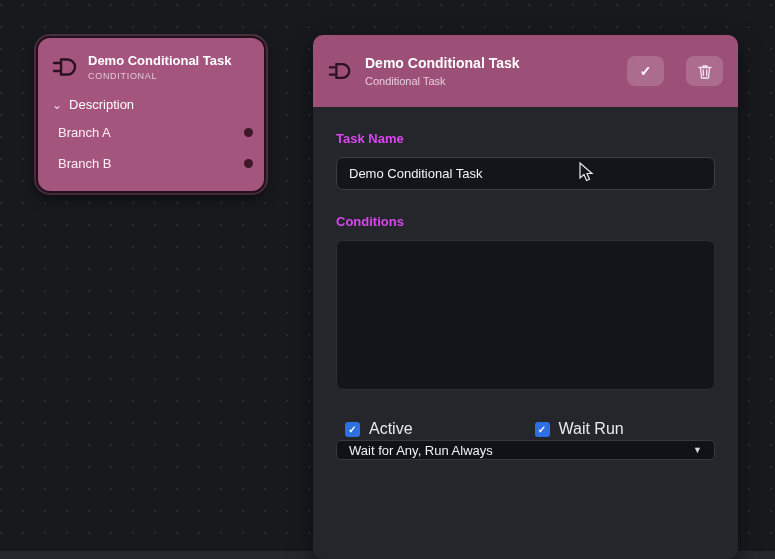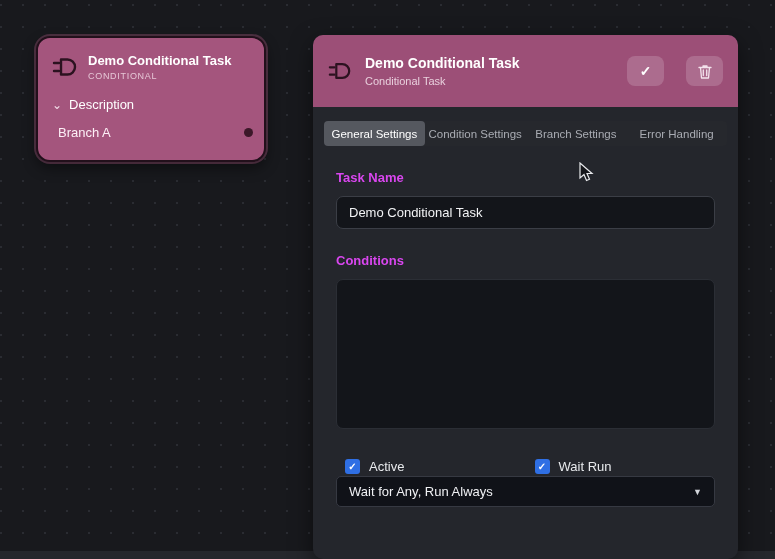--- a/index.html
+++ b/index.html
@@ -83,23 +83,23 @@
     color:#f2f3f5; font-size:13px; padding:9px 12px;
     font-family:"Liberation Sans", sans-serif; outline:none;
   }
   .check-row { display:flex; margin-top:26px; }
   .check-item { display:flex; align-items:center; gap:9px; width:50%; padding-left:9px; cursor:pointer; }
   .checkbox {
     width:15px; height:15px; border-radius:3px;
     background:#2f6fe4; display:flex; align-items:center; justify-content:center;
     font-size:10px; color:#fff; font-weight:bold;
   }
-  .check-label { font-size:13px; color:#e8eaed; }
+  .check-label { font-size:16px; color:#e8eaed; }
   .select {
-    margin-top:2px; height:31px;
+    margin-top:2px; height:20px;
     background:#101218; border:1px solid #363942; border-radius:5px;
     display:flex; align-items:center; justify-content:space-between;
     padding:0 12px; font-size:13px; color:#f0f1f4; cursor:pointer;
   }
   .caret { font-size:9px; color:#d3d6db; }
 
   
   .cursor { position:absolute; left:579px; top:162px; width:16px; height:22px; pointer-events:none; }
 </style>
 </head>
@@ -119,20 +119,24 @@
     </div>
   </div>
   <div class="node-section">
     <span class="chevron">⌄</span>
     <span>Description</span>
   </div>
   <div class="branch-row">
     <span>Branch A</span>
     <span class="port"></span>
   </div>
+  <div class="branch-row">
+    <span>Branch B</span>
+    <span class="port"></span>
+  </div>
 </div>
 
 <div class="panel">
   <div class="panel-header">
     <svg class="panel-icon" viewBox="0 0 26 26">
       <path d="M2 9 h5 M2 17 h5" stroke="#2c1220" stroke-width="2.4" fill="none" stroke-linecap="round"></path>
       <path d="M9 5.5 h6.5 a7.5 7.5 0 0 1 0 15 H9 z" stroke="#2c1220" stroke-width="2.4" fill="none" stroke-linejoin="round"></path>
     </svg>
     <div class="panel-titles">
       <div class="panel-title">Demo Conditional Task</div>
@@ -141,26 +145,20 @@
     <div class="hbtn">
       <span class="glyph">✓</span>
     </div>
     <div class="hbtn">
       <svg width="14" height="15" viewBox="0 0 14 15">
         <path d="M1 3.5 h12 M5 3.5 V2 h4 v1.5 M2.5 3.5 l1 10.5 h7 l1 -10.5 M5.3 6 v5.5 M8.7 6 v5.5" stroke="#f3e2ec" stroke-width="1.3" fill="none" stroke-linecap="round" stroke-linejoin="round"></path>
       </svg>
     </div>
   </div>
 
-  <div class="tabbar">
-    <div class="tab active">General Settings</div>
-    <div class="tab">Condition Settings</div>
-    <div class="tab">Branch Settings</div>
-    <div class="tab">Error Handling</div>
-  </div>
 
   <div class="panel-body">
     <div class="field-label">Task Name</div>
     <input class="text-input" type="text" value="Demo Conditional Task" style="">
 
     <div class="field-label">Conditions</div>
     <textarea class="textarea" style=""></textarea>
 
     <div class="check-row">
       <div class="check-item">

